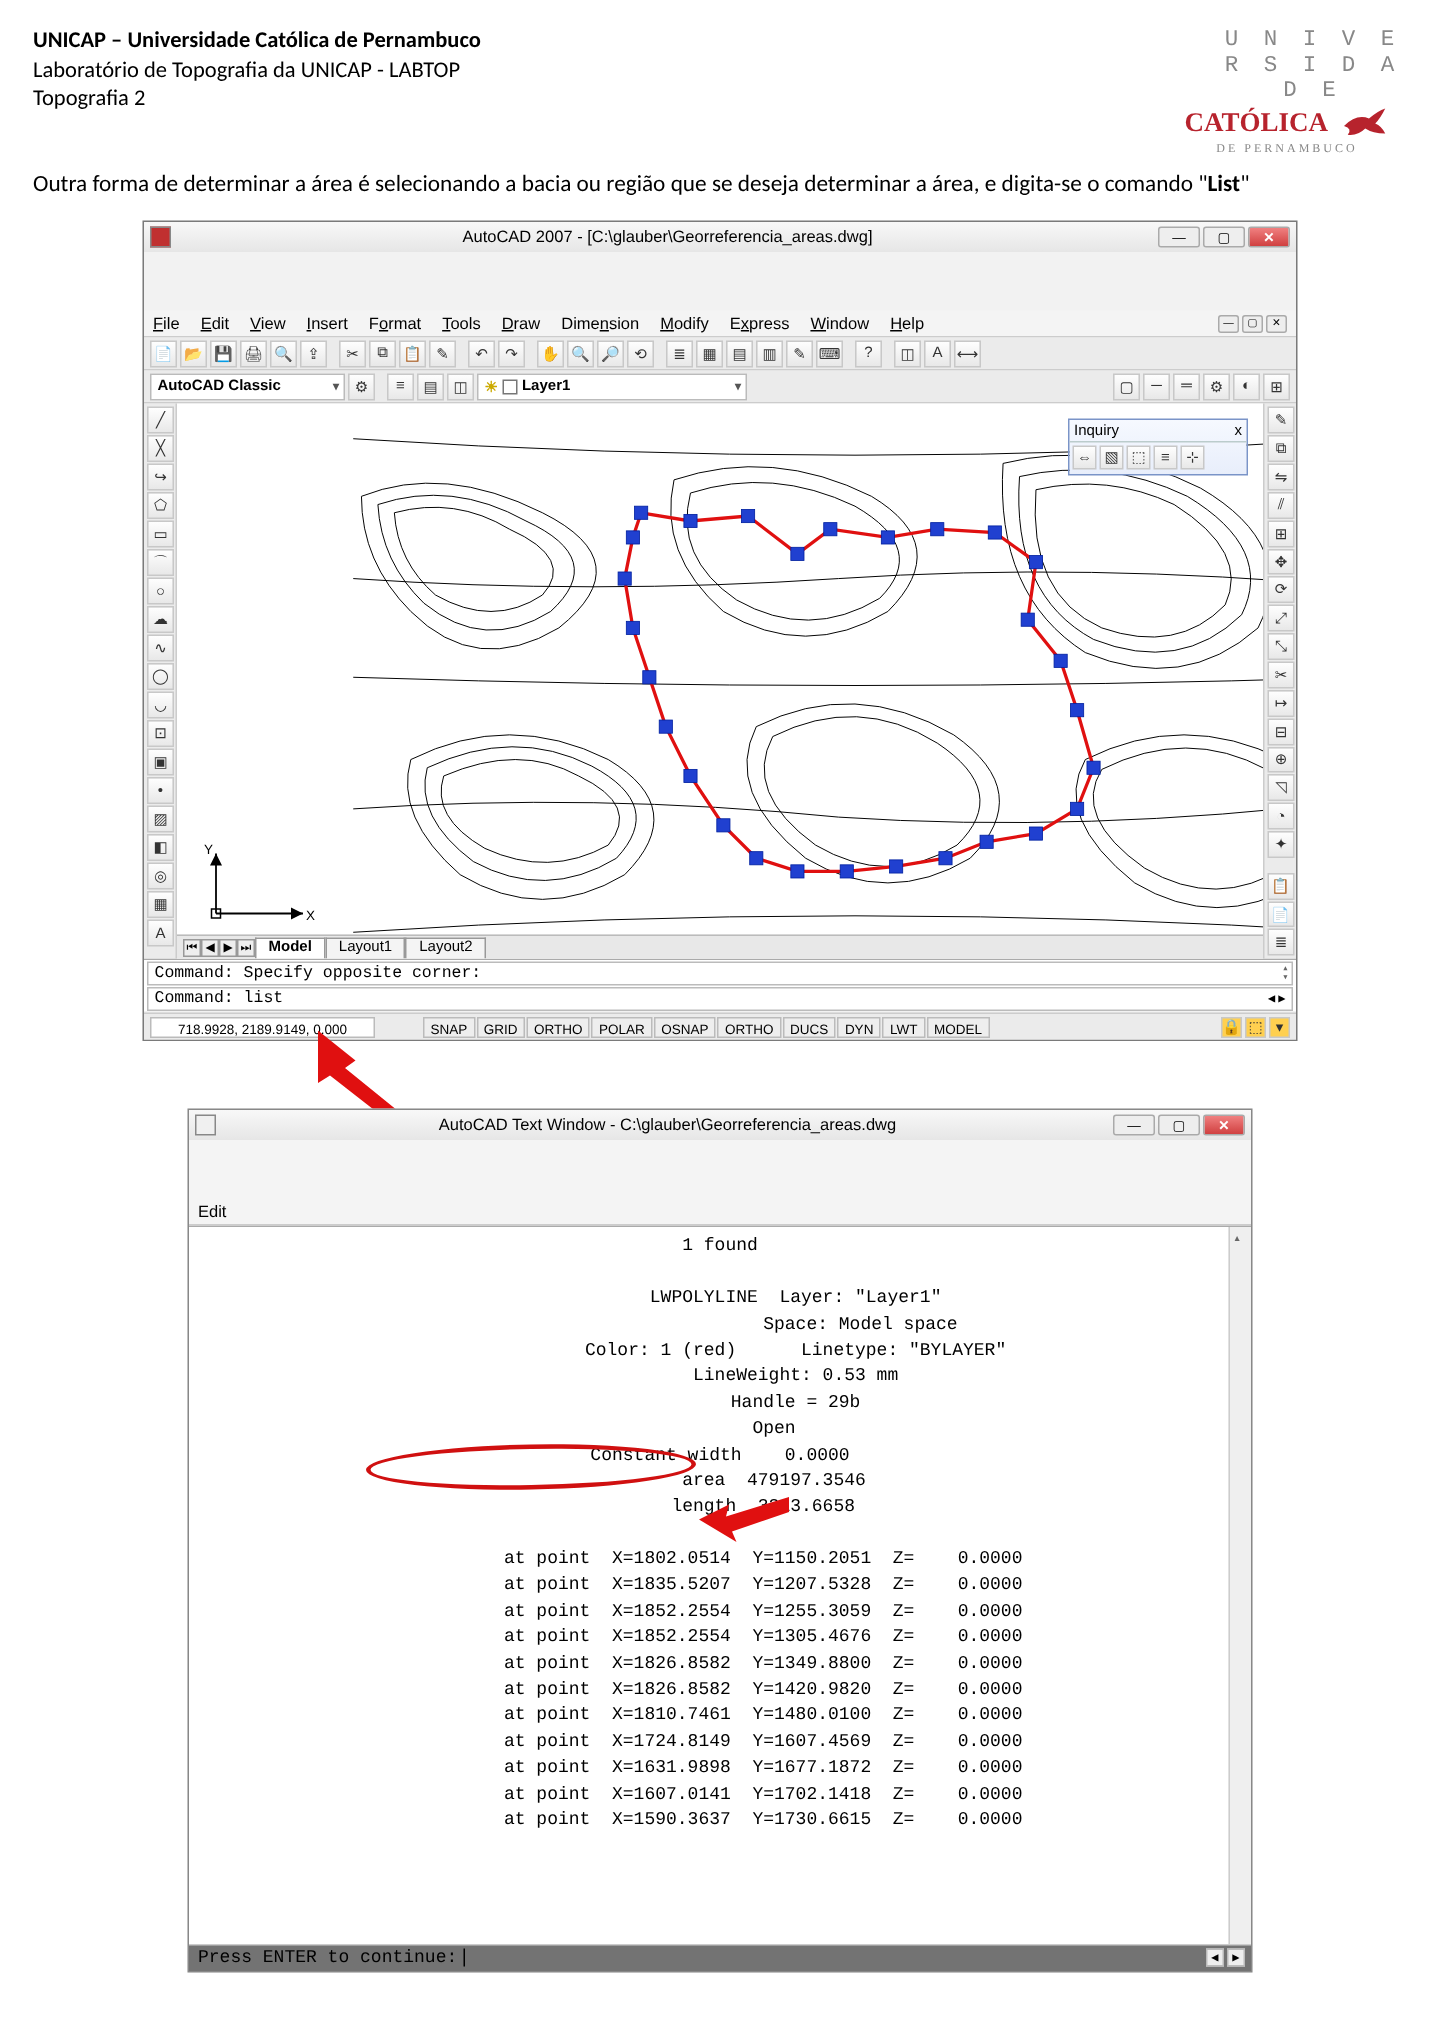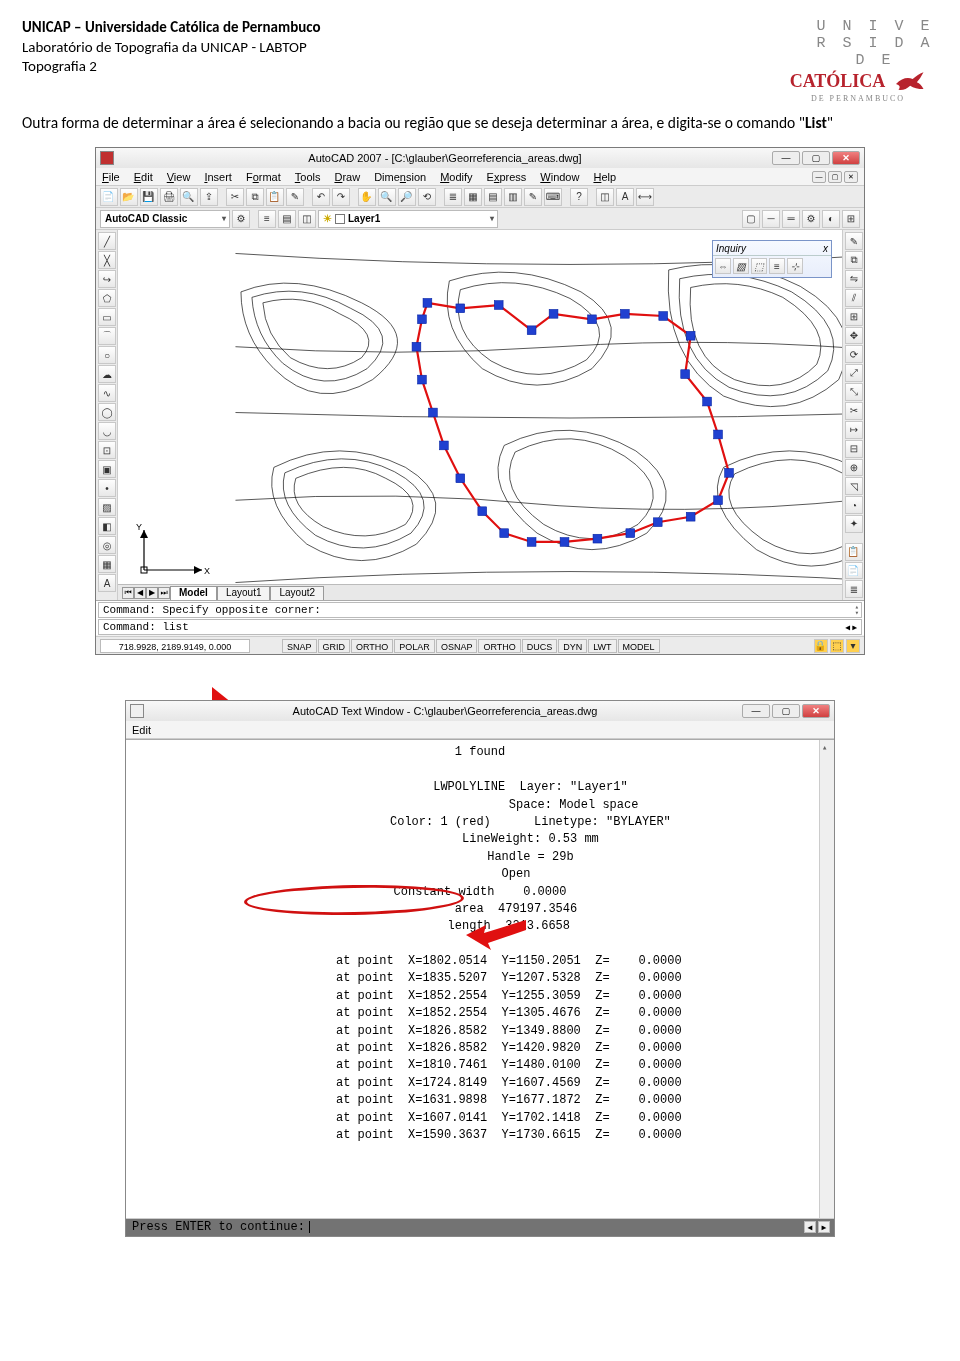--- a/index.html
+++ b/index.html
@@ -19,41 +19,41 @@
   .figure-wrap { text-align: center; margin-top: 15px; }
   
   .acad-window { width: 770px; margin: 0 auto; border: 1px solid #7a7a7a; background: #f2f2f2; font-family: Tahoma, Arial, sans-serif; font-size: 11px; position: relative; }
   .titlebar { height: 20px; background: linear-gradient(#f8f8f8, #e6e6e6); display: flex; align-items: center; padding: 0 4px; font-size: 11px; }
   .titlebar .appicon { width: 14px; height: 14px; background: #c03030; margin-right: 4px; border: 1px solid #888; }
   .titlebar .appicon.tw { background: #f0f0f0; }
   .titlebar .title { flex: 1; }
   .winbtns { display: flex; gap: 2px; }
   .winbtn { width: 28px; height: 14px; border: 1px solid #aaa; background: #eee; display: flex; align-items: center; justify-content: center; font-size: 9px; line-height: 1; border-radius: 2px;}
   .winbtn.close { background: linear-gradient(#f08080, #d04040); color: #fff; font-weight: 700;}
-  .menubar { height: 18px; background: #f4f4f4; display: flex; align-items: center; padding: 0 6px; gap: 14px; font-size: 11px; border-bottom: 1px solid #ccc; }
+  .menubar { height: 18px; background: #f4f4f4; display: flex; align-items: center; padding: 0 6px; gap: 14px; font-size: 11px; border-bottom: 1px solid #ccc; margin-top: 39px; }
   .menubar span { cursor: default; }
   .menubar u { text-decoration: underline; }
   .mdismall { margin-left: auto; display: flex; gap: 2px; }
   .mdismall .winbtn { width: 14px; height: 12px; font-size: 7px;}
   .toolrow { height: 22px; background: #ebebeb; border-bottom: 1px solid #ccc; display: flex; align-items: center; padding: 2px 4px; gap: 2px; overflow: hidden;}
   .tb { width: 18px; height: 18px; border: 1px solid #c8c8c8; background: linear-gradient(#fefefe,#e8e8e8); display: flex; align-items: center; justify-content: center; font-size: 10px; color: #333;}
   .tbsep { width: 4px; }
   .tbdrop { height: 18px; border: 1px solid #bbb; background: #fff; font-size: 10px; padding: 0 14px 0 4px; display: flex; align-items: center; position: relative; min-width: 70px; font-weight: bold;}
   .tbdrop::after { content: "▾"; position: absolute; right: 3px; font-size: 8px; color: #555;}
   .layer-swatch { width: 10px; height: 10px; background: #fff; border: 1px solid #777; margin-right: 3px; }
   .content-row { display: flex; height: 370px; }
   .vtoolbar { width: 22px; background: #ebebeb; border-right: 1px solid #ccc; display: flex; flex-direction: column; padding: 2px; gap: 1px;}
   .vtoolbar.right { border-right: none; border-left: 1px solid #ccc; }
   .canvas { flex: 1; background: #fff; position: relative; overflow: hidden; }
   .ucs { position: absolute; left: 14px; bottom: 18px; width: 80px; height: 60px; }
   .sheet-tabs { position: absolute; bottom: 0; left: 0; right: 0; height: 16px; background: #e8e8e8; border-top: 1px solid #bbb; display: flex; align-items: center; font-size: 10px; padding-left: 4px; gap: 0;}
   .shtab { padding: 0 8px; border: 1px solid #999; border-bottom: none; background: #f4f4f4; height: 14px; line-height: 12px; font-size: 10px;}
   .shtab.active { background: #fff; font-weight: 700;}
   .navbtn { width: 12px; height: 12px; border: 1px solid #999; background: #eee; font-size: 8px; display: flex; align-items: center; justify-content: center;}
-  .inquiry-panel { position: absolute; top: 10px; right: 10px; width: 120px; height: 38px; border: 1px solid #7a94c8; background: linear-gradient(#f6f9ff, #e8eefb); font-size: 10px; font-style: italic; }
+  .inquiry-panel { position: absolute; top: 10px; right: 10px; width: 120px; height: 38px; border: 1px solid #7a94c8; background: linear-gradient(#f6f9ff, #e8eefb); font-size: 10px; }
   .inquiry-title { height: 15px; display: flex; justify-content: space-between; align-items: center; padding: 0 3px; border-bottom: 1px solid #bcc;}
   .inquiry-row { display: flex; gap: 2px; padding: 2px;}
   .inquiry-row .tb { width: 16px; height: 16px;}
   .cmdarea { border-top: 1px solid #aaa; background: #fff; }
   .cmdline { height: 16px; border: 1px solid #bbb; margin: 1px 2px; font-family: 'Courier New', monospace; font-size: 11px; padding: 0 4px; display: flex; align-items: center; background: #fff; position: relative;}
   .cmd-scroll { position: absolute; right: 2px; display: flex; flex-direction: column; gap: 0;}
   .cmd-scroll span { font-size: 7px; line-height: 6px; color: #666;}
   .statusbar { height: 18px; background: #ebebeb; border-top: 1px solid #ccc; display: flex; align-items: center; font-size: 10px; padding: 0 4px; gap: 1px;}
   .status-coords { width: 150px; border: 1px solid #bbb; background: #fff; height: 14px; padding: 0 3px; line-height: 14px; font-family: Arial; font-size: 9px;}
   .status-btn { border: 1px solid #bbb; background: #eee; height: 14px; padding: 0 4px; font-size: 9px; line-height: 14px;}

